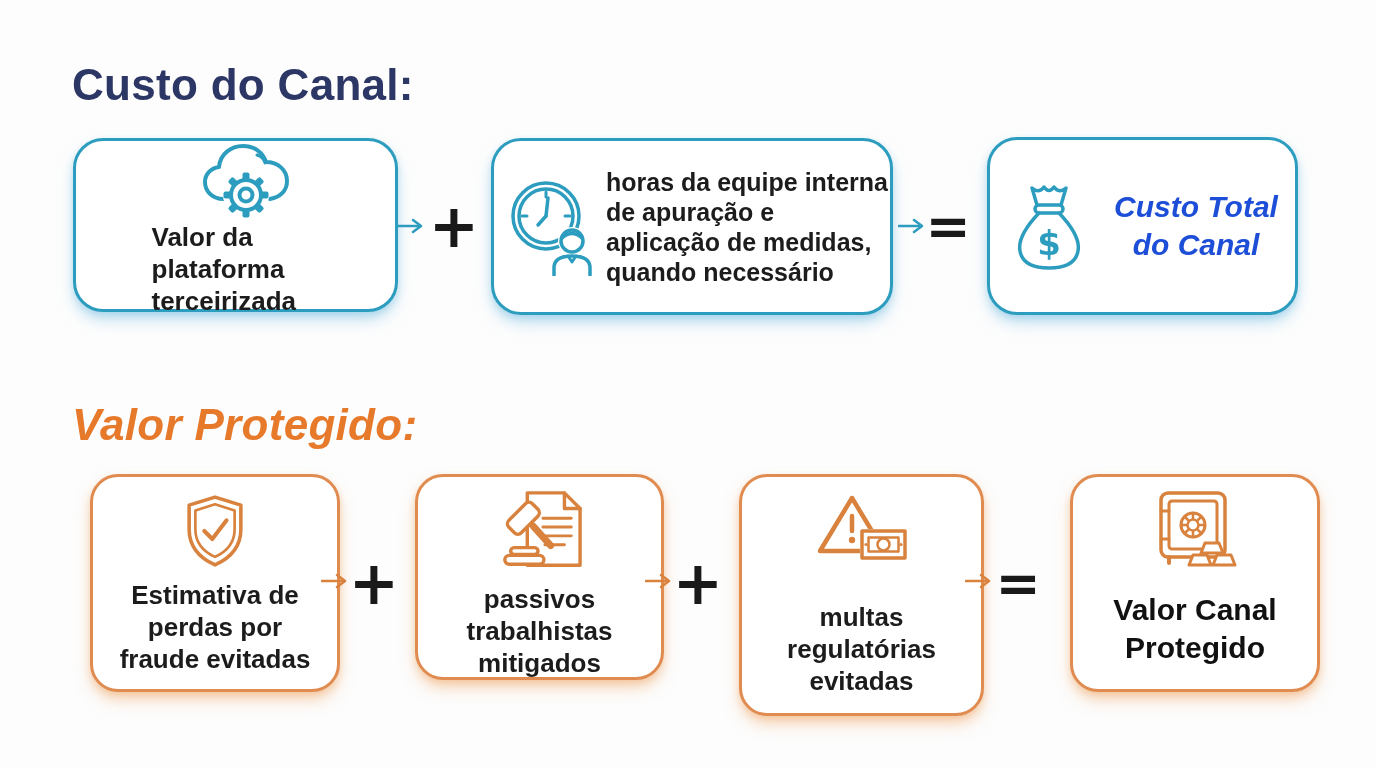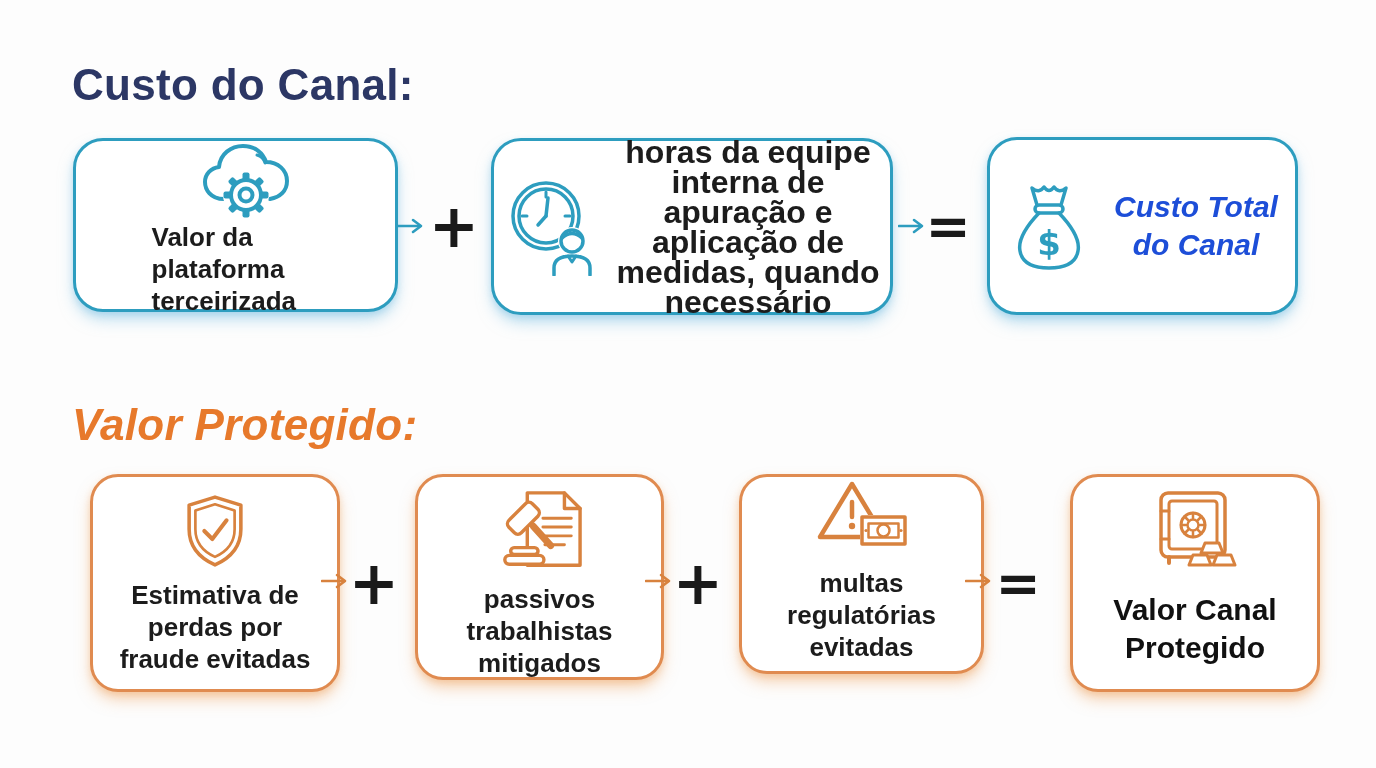--- a/index.html
+++ b/index.html
@@ -22,28 +22,28 @@
   .r2box{
     border:3px solid #e08b50;border-radius:28px;
     box-shadow:0 9px 16px -2px rgba(240,165,100,.5),0 3px 6px rgba(240,165,100,.3);
     flex-direction:column;align-items:center;margin-left:17px;
   }
   #r1b1{left:73px;top:138px;width:325px;height:174px;flex-direction:column;}
   #r1b2{left:491px;top:138px;width:402px;height:177px;}
   #r1b3{left:987px;top:137px;width:311px;height:178px;}
   #r2b1{left:73px;top:474px;width:250px;height:218px;padding-top:16px;}
   #r2b2{left:398px;top:474px;width:249px;height:206px;padding-top:10px;}
-  #r2b3{left:722px;top:474px;width:245px;height:200px;}
+  #r2b3{left:722px;top:474px;width:245px;height:242px;padding-top:14px;gap:20px;}
   #r2b4{left:1053px;top:474px;width:250px;height:218px;padding-top:10px;}
 
   .lbl{font-size:26px;line-height:32px;font-weight:600;color:#1c1c1c;}
   #r1b1 .icon{margin-left:20px;}
   #r1b1 .lbl{margin-left:14px;width:182px;}
   #r1b2 .icon{margin-left:14px;}
-  #r1b2 .lbl{margin-left:10px;width:292px;font-size:32px;line-height:30px;text-align:center;}
+  #r1b2 .lbl{margin-left:10px;width:292px;font-size:25px;line-height:30px;}
   #r1b3 .icon{margin-left:20px;}
   #r1b3 .lbl{margin-left:12px;width:192px;font-size:30px;line-height:38px;font-weight:800;color:#1d4ed8;text-align:center;font-style:italic;}
   .r2box .lbl{margin-top:10px;text-align:center;width:206px;}
   #r2b3 .lbl{width:200px;}
   #r2b4 .lbl{margin-top:16px;width:200px;font-size:30px;line-height:38px;font-weight:800;color:#111;}
 
   .icon{display:block;flex:0 0 auto;}
   .r1ic{color:#2d9dbf;}
   .r2ic{color:#d8823e;}
 

